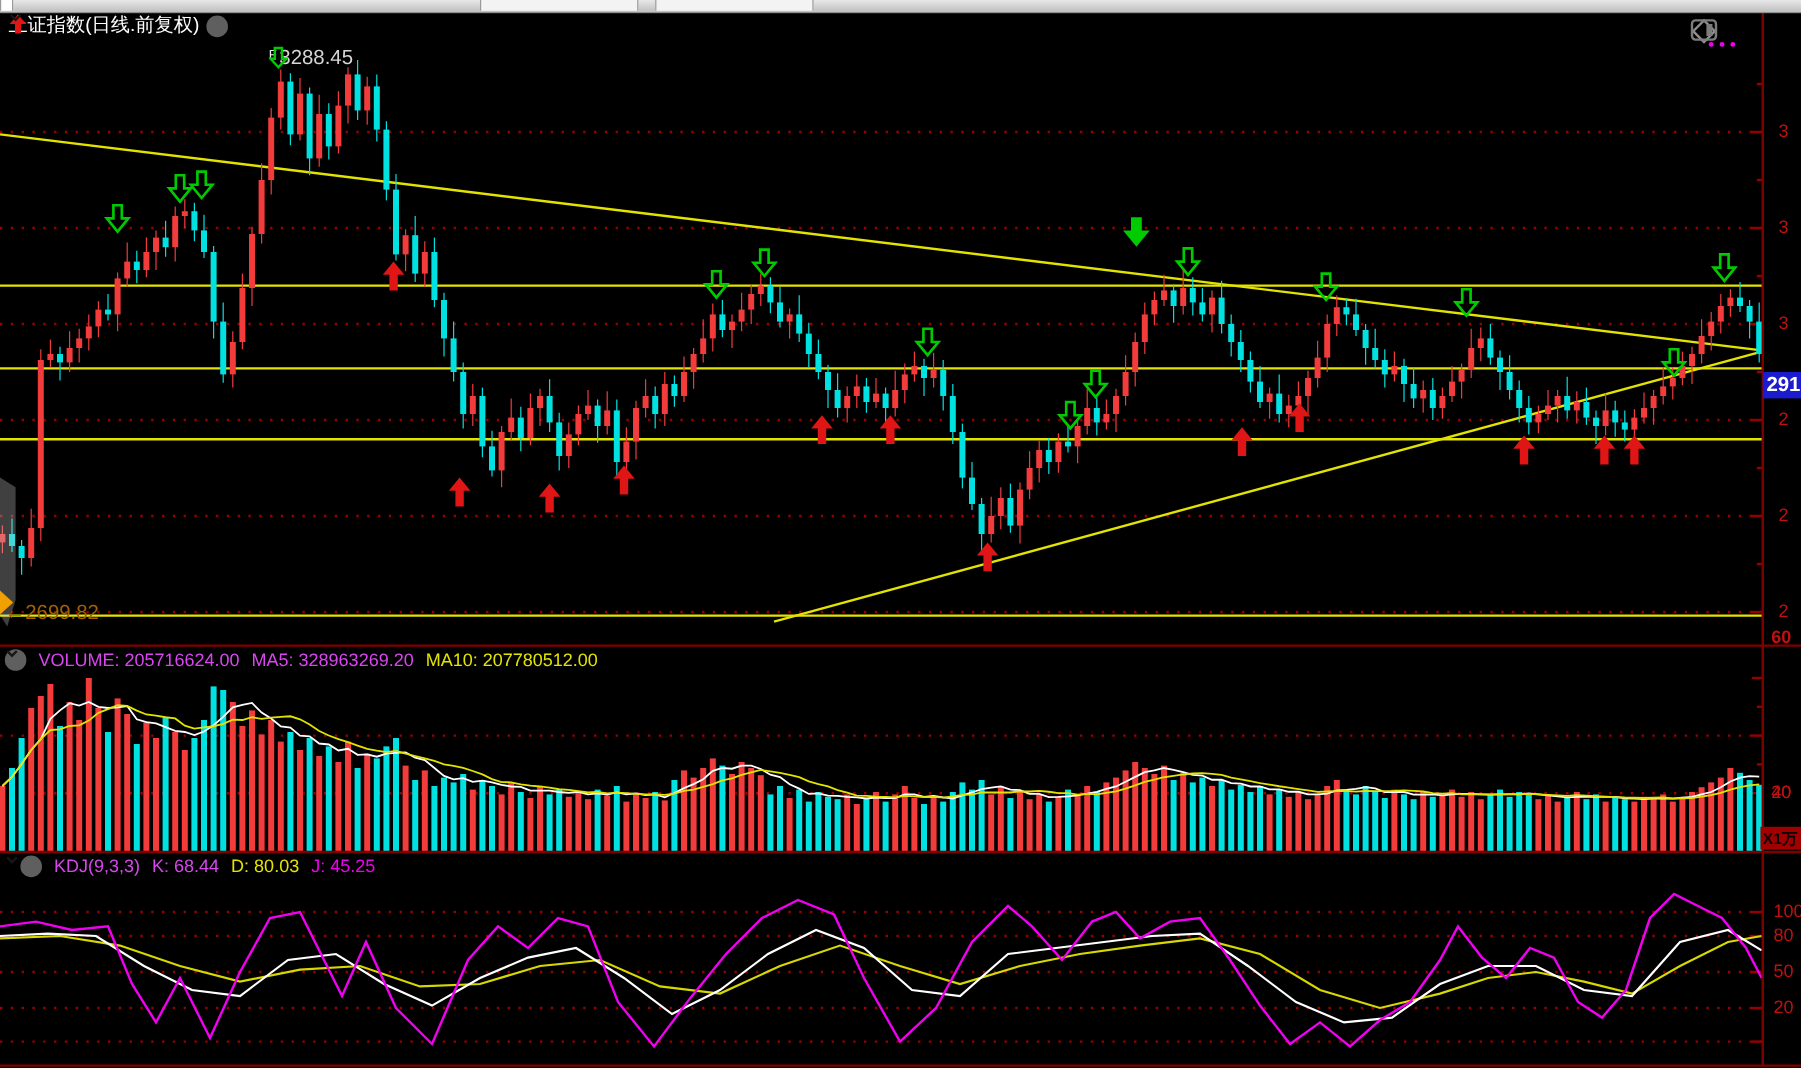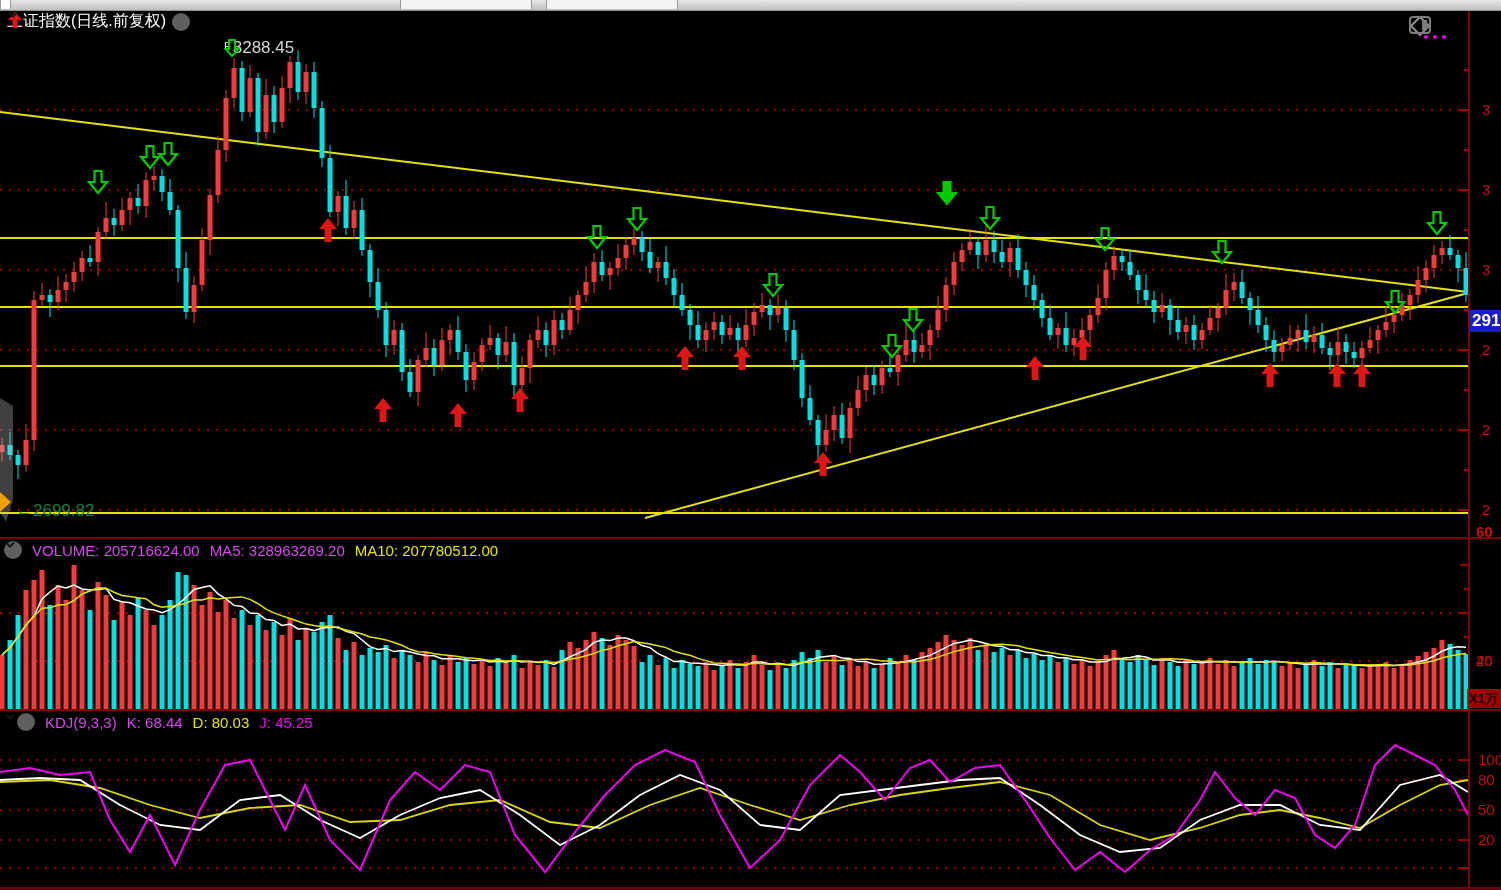--- a/index.html
+++ b/index.html
@@ -9,21 +9,21 @@
             background:linear-gradient(#e8e8e8,#bfbfbf);border-bottom:1px solid #8f8f8f;}
   .strip-seg{position:absolute;top:0;height:9px;background:#f3f3f3;border-left:1px solid #9a9a9a;border-right:1px solid #9a9a9a;}
   #chartwrap{position:absolute;left:0;top:0;width:1501px;height:890px;}
   svg{position:absolute;left:0;top:0;}
   .hud{position:absolute;color:#fff;white-space:nowrap;}
   #main-title{left:7px;top:11px;font-size:16px;display:flex;align-items:center;gap:6px;}
   .circle-btn{width:18px;height:18px;border-radius:50%;background:#5f5f5f;display:inline-flex;
               align-items:center;justify-content:center;}
   #peak-label{left:224px;top:38px;color:#d6d6d6;font-size:17px;display:flex;align-items:flex-end;gap:2px;}
   #peak-label .fmark{font-size:11px;color:#e8e8e8;margin-bottom:6px;}
-  #low-label{left:16px;top:501px;color:#15803d;font-size:17px;}
+  #low-label{left:4px;top:501px;color:#a16207;font-size:17px;}
   #vol-header{left:4px;top:541px;font-size:15px;display:flex;align-items:center;gap:10px;}
   #kdj-header{left:4px;top:713px;font-size:15px;display:flex;align-items:center;gap:10px;padding-left:13px;}
   .wht{color:#d946ef}.yel{color:#e3e300}.mag{color:#f000f0}
   #tr-icons{left:1408px;top:14px;display:flex;gap:10px;align-items:center;}
   #tr-dots{position:absolute;left:1424px;top:35px;display:flex;gap:5px;}
   #tr-dots i{width:4px;height:4px;background:#f000f0;border-radius:50%;}
   #price-tag{left:1469px;top:310px;width:40px;height:22px;background:#1c1ccf;color:#fff;
              font-size:17px;font-weight:bold;line-height:22px;padding-left:3px;}
   #mult-tag{left:1467px;top:689px;width:40px;height:19px;background:#a00000;color:#100;
             font-size:13px;font-weight:bold;line-height:19px;text-align:left;padding-left:2px;}

